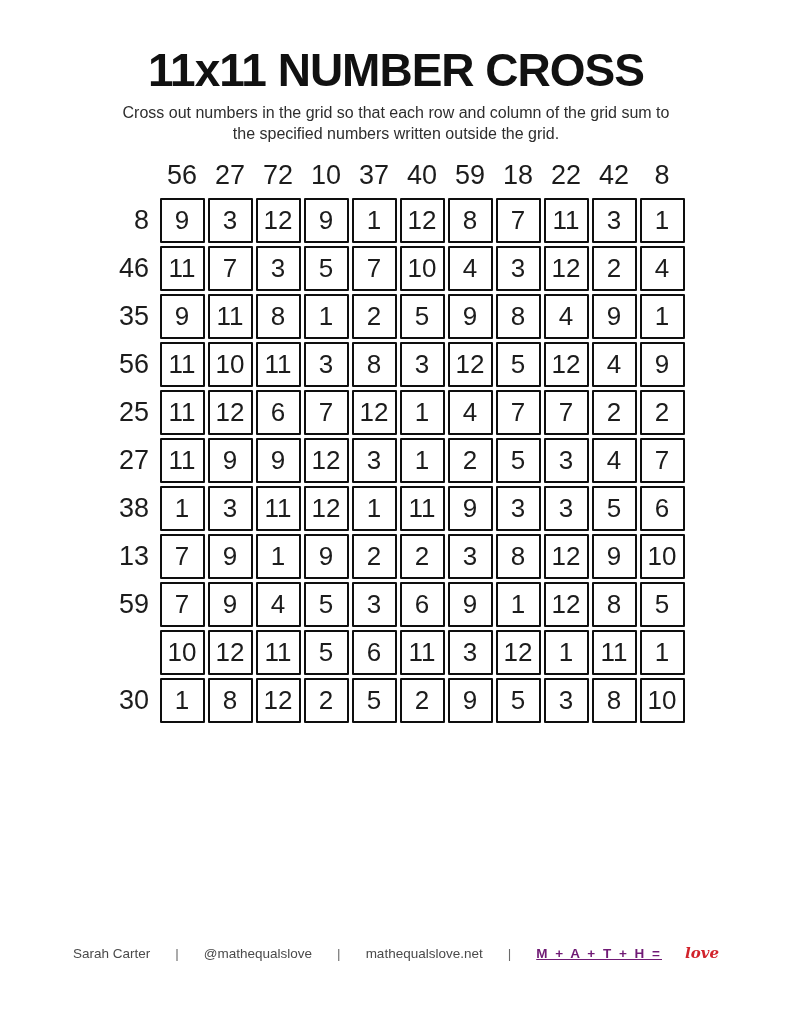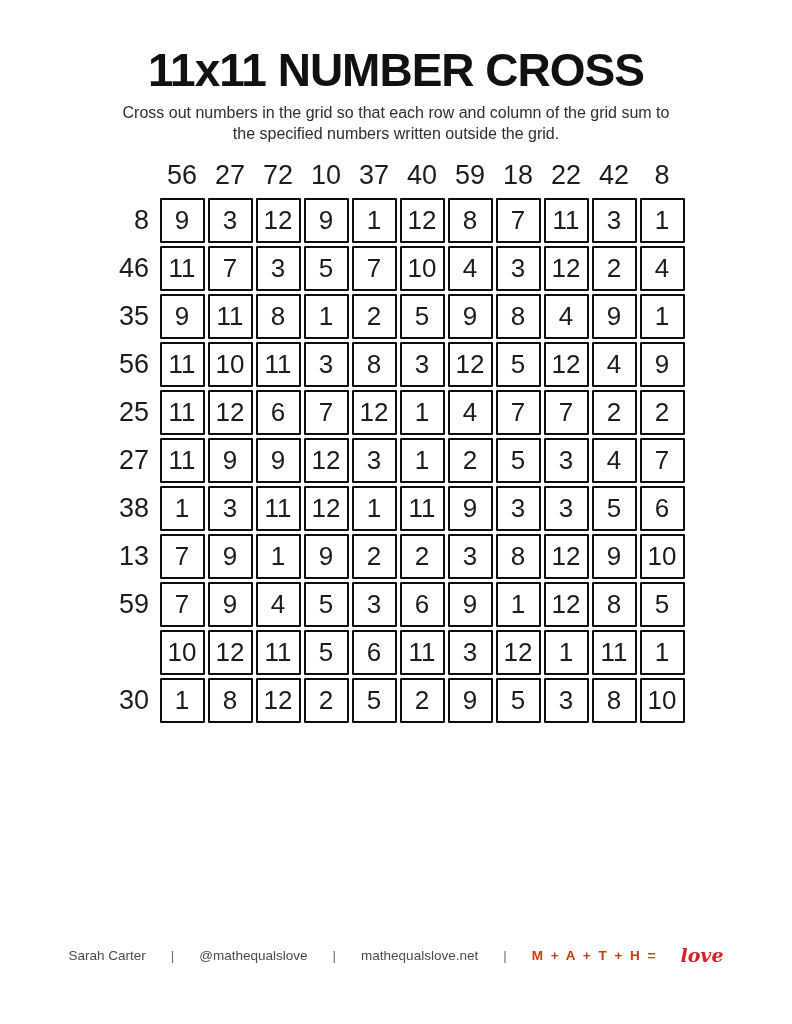--- a/index.html
+++ b/index.html
@@ -73,29 +73,30 @@
     display: flex;
     align-items: center;
     justify-content: center;
     gap: 25px;
     font-size: 13.5px;
     color: #4a4a4a;
   }
   .footer .sep { color: #6a6a6a; }
   .footer .brand-math {
     font-weight: 700;
-    color: #c2410c;
+    color: #701a75;
     letter-spacing: 2px;
     font-size: 13.5px;
+    text-decoration: underline;
   }
   .footer .brand-love {
     font-family: "DejaVu Serif", serif;
     font-style: italic;
     font-weight: 700;
-    font-size: 19px;
+    font-size: 15px;
     line-height: 1;
     margin-left: -2px;
   }
 </style>
 </head>
 <body>
 
 <div class="page">
 
   <div class="header">

